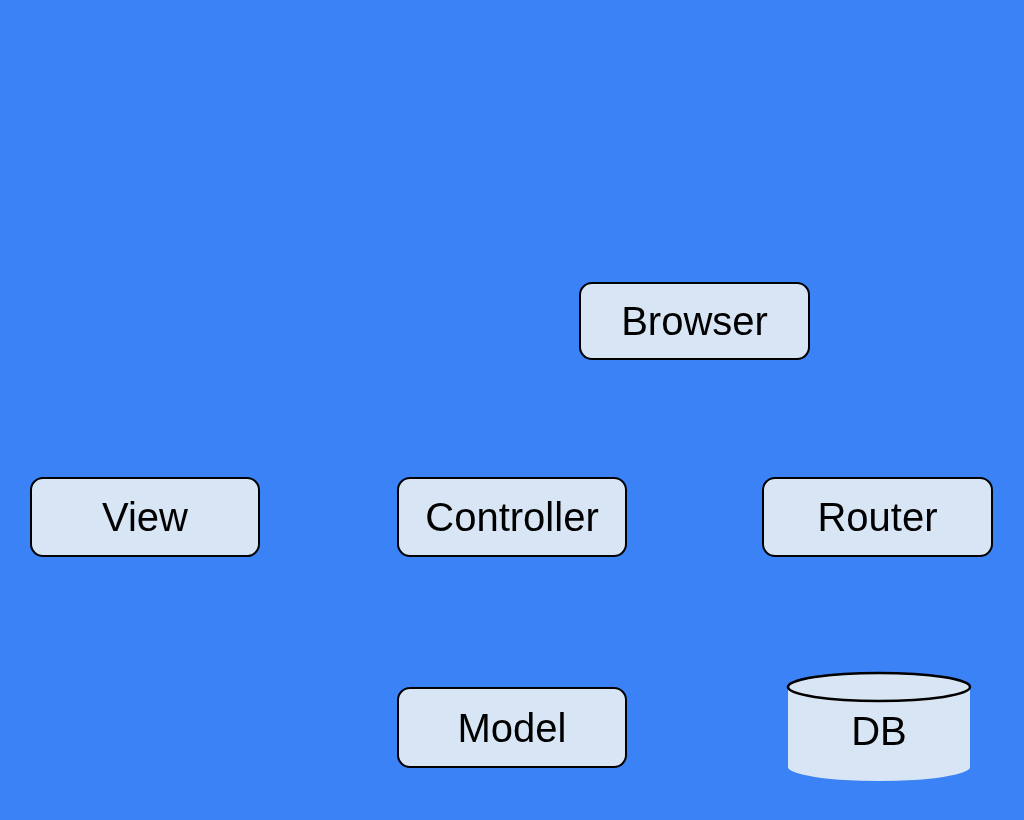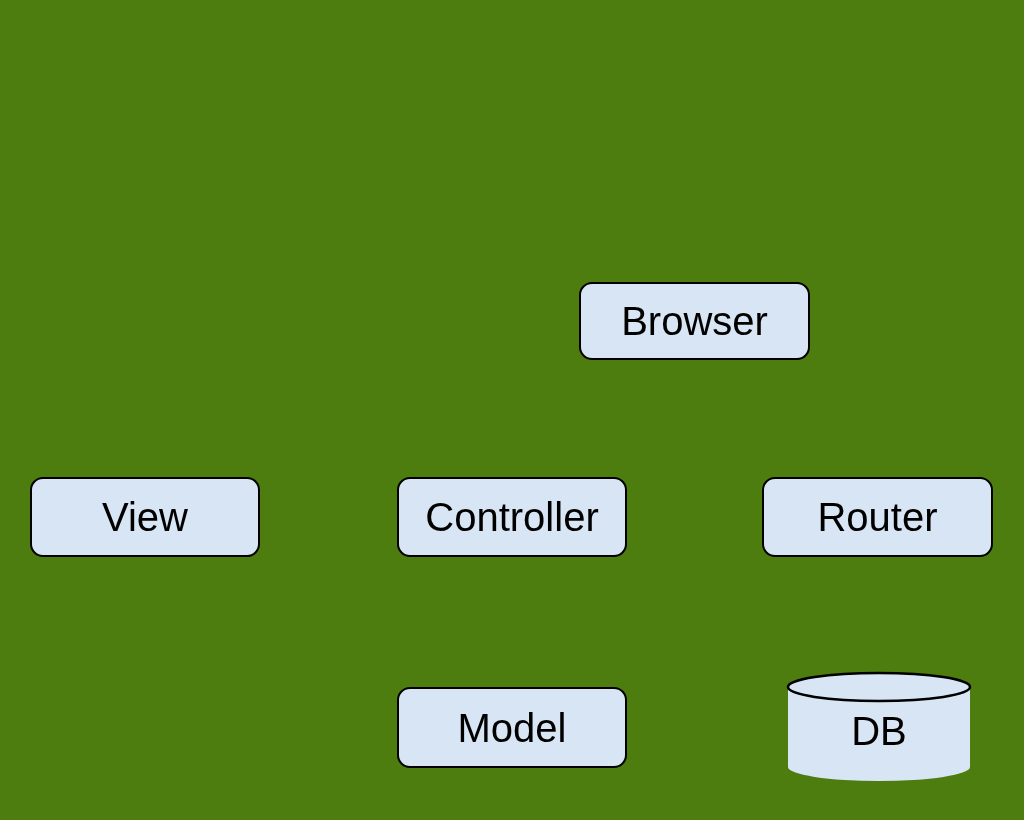--- a/index.html
+++ b/index.html
@@ -4,21 +4,21 @@
 <style>
   html, body {
     margin: 0;
     padding: 0;
     background: #000000;
   }
   .canvas {
     position: relative;
     width: 1024px;
     height: 820px;
-    background: #4d7c0f;
+    background: #3b82f6;
     overflow: hidden;
     font-family: "Liberation Sans", sans-serif;
   }
   svg { display: block; }
   .node-label {
     font-family: "Liberation Sans", sans-serif;
     font-size: 40px;
     fill: #000000;
     text-anchor: middle;
   }

